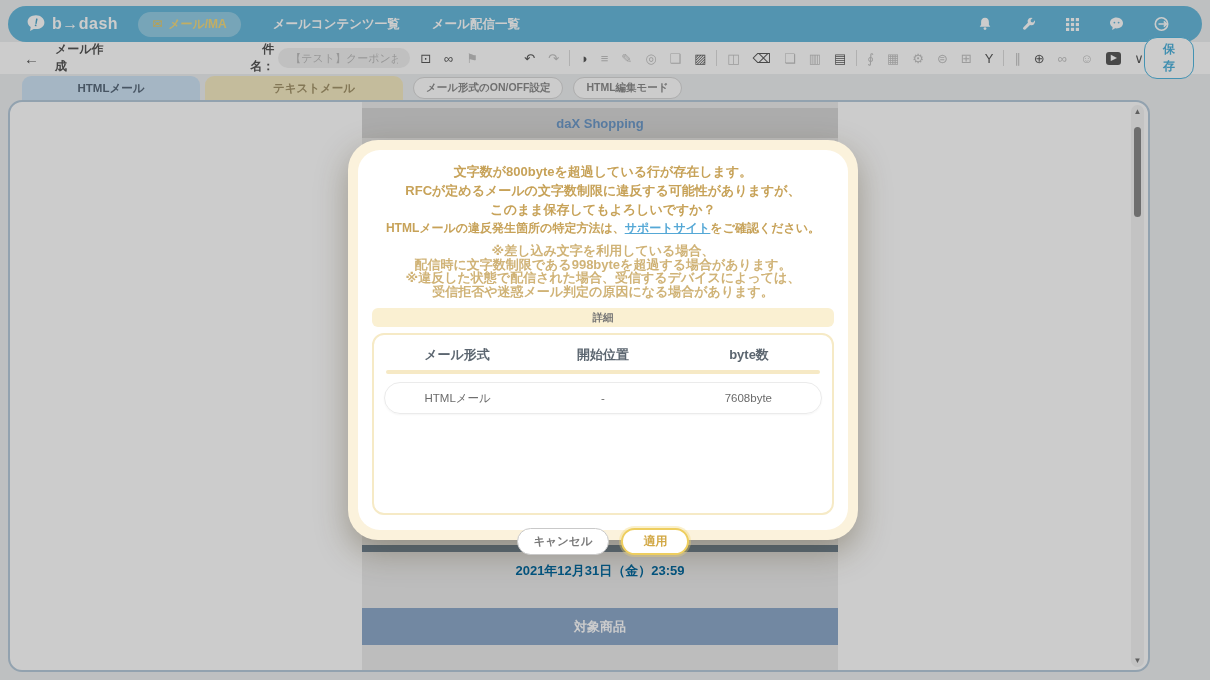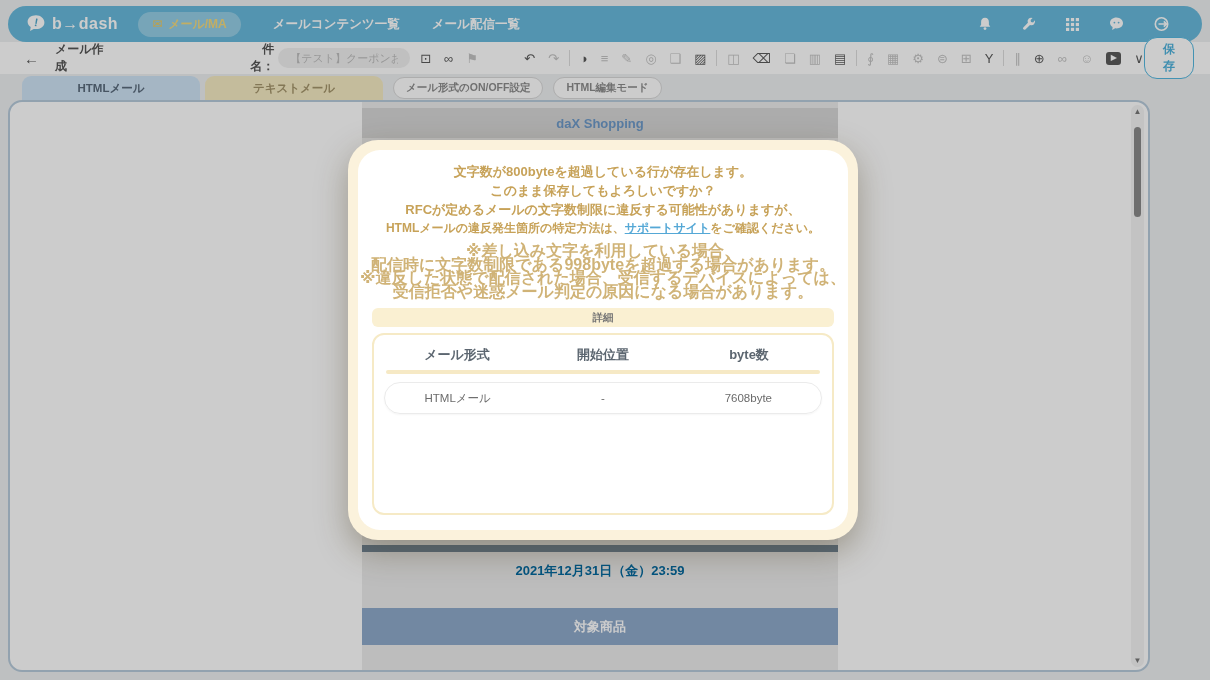--- a/index.html
+++ b/index.html
@@ -35,21 +35,21 @@
   .sep{width:1px;height:16px;background:#DCDCDC;}
   .g-a{margin-left:10px;} .g-b{margin-left:46px;} .g-s{margin-left:10px;} .g-n{margin-left:10px;}
   .save-btn{margin-left:auto;margin-right:16px;background:#fff;border:1.5px solid #55B8E0;color:#4FB2DC;
     border-radius:13px;padding:3px 13px;font-size:12px;font-weight:bold;cursor:pointer;font-family:inherit;}
 
   
   .tabsrow{position:absolute;left:8px;top:76px;width:1194px;height:24px;display:flex;align-items:flex-end;}
   .tab{width:178px;height:24px;display:flex;align-items:center;justify-content:center;
     border-radius:9px 9px 0 0;font-size:11.5px;font-weight:bold;cursor:pointer;}
   .tab-html{margin-left:14px;background:#CFE4F6;color:#5A6B7C;}
-  .tab-text{margin-left:5px;background:#F6ECC3;color:#A4956C;}
+  .tab-text{margin-left:5px;background:#F6ECC3;color:#A4956C;padding-left:20px;}
   .pillbtn{margin-left:10px;align-self:center;background:#fff;border:1px solid #D9D9D9;border-radius:11px;
     height:20px;display:flex;align-items:center;padding:0 12px;font-size:10.5px;font-weight:bold;color:#8C8C8C;cursor:pointer;}
 
   
   .content{position:absolute;left:8px;top:100px;width:1142px;height:572px;background:#fff;
     border:2px solid #B7CBDB;border-radius:14px;box-sizing:border-box;overflow:hidden;}
   .emailcol{position:absolute;left:352px;top:0;width:476px;height:568px;background:#EDEDED;}
   .dax-band{position:absolute;left:352px;top:6px;width:476px;height:30px;background:#D8D8D8;
     display:flex;align-items:center;justify-content:center;color:#6F9CCB;font-size:13px;font-weight:bold;}
   .navy-bar{position:absolute;left:352px;top:443px;width:476px;height:7px;background:#708599;}
@@ -65,21 +65,21 @@
   
   .overlay{position:absolute;inset:0;background:rgba(0,0,0,0.2);z-index:50;}
   .modal{position:absolute;left:348px;top:140px;width:510px;height:400px;z-index:100;
     background:#FBF2DC;border-radius:30px;padding:10px;box-sizing:border-box;
     box-shadow:0 12px 32px rgba(70,55,20,.35);}
   .modal-inner{background:#fff;border-radius:22px;width:100%;height:100%;box-sizing:border-box;
     padding-top:12px;}
   .msg{ text-align:center;color:#C7A258;font-weight:bold;font-size:13px;line-height:19px;}
   .msg-small{text-align:center;color:#C7A258;font-weight:bold;font-size:12px;line-height:18px;}
   .support-link{color:#55A8D6;text-decoration:underline;cursor:pointer;}
-  .notes{margin-top:7px;text-align:center;color:#D0B377;font-weight:bold;font-size:16px;line-height:13.5px;}
+  .notes{margin-top:7px;text-align:center;color:#D0B377;font-weight:bold;font-size:13px;line-height:13.5px;}
   .details-band{margin:10px 14px 0;background:#FAF0D2;border-radius:6px;height:19px;
     display:flex;align-items:center;justify-content:center;color:#757575;font-size:10.5px;font-weight:bold;}
   .tablebox{margin:6px 14px 0;border:2px solid #F6EAC6;border-radius:12px;height:182px;
     box-sizing:border-box;padding:6px 10px;}
   .thead{display:grid;grid-template-columns:1fr 1fr 1fr;height:28px;align-items:center;}
   .thead div{text-align:center;color:#5C6670;font-size:13px;font-weight:bold;}
   .thline{height:4px;background:#F6E9C5;border-radius:2px;margin:1px 2px 0;}
   .trow{margin-top:8px;display:grid;grid-template-columns:1fr 1fr 1fr;height:30px;align-items:center;
     border:1px solid #EBEBEB;border-radius:16px;box-shadow:0 1px 2px rgba(0,0,0,.04);}
   .trow div{text-align:center;color:#6B6B6B;font-size:11.5px;}
@@ -212,22 +212,22 @@
       <div class="thumb"></div>
       <div class="arr arr-dn">▼</div>
     </div>
   </div>
 
   <div class="overlay"></div>
 
   <div class="modal">
     <div class="modal-inner">
       <div class="msg">文字数が800byteを超過している行が存在します。</div>
+      <div class="msg">RFCが定めるメールの文字数制限に違反する可能性がありますが、</div>
       <div class="msg">このまま保存してもよろしいですか？</div>
-      <div class="msg">RFCが定めるメールの文字数制限に違反する可能性がありますが、</div>
       <div class="msg-small">
         <span>HTMLメールの違反発生箇所の特定方法は、</span><span class="support-link">サポートサイト</span><span>をご確認ください。</span>
       </div>
       <div class="notes">
         <div>※差し込み文字を利用している場合、</div>
         <div>配信時に文字数制限である998byteを超過する場合があります。</div>
         <div>※違反した状態で配信された場合、受信するデバイスによっては、</div>
         <div>受信拒否や迷惑メール判定の原因になる場合があります。</div>
       </div>
       <div class="details-band">詳細</div>
@@ -237,16 +237,20 @@
           <div>開始位置</div>
           <div>byte数</div>
         </div>
         <div class="thline"></div>
         <div class="trow">
           <div>HTMLメール</div>
           <div>-</div>
           <div>7608byte</div>
         </div>
       </div>
+      <div class="mbtns">
+        <button class="btn-cancel">キャンセル</button>
+        <button class="btn-apply">適用</button>
+      </div>
     </div>
   </div>
 
 </div>
 
 </body></html>

